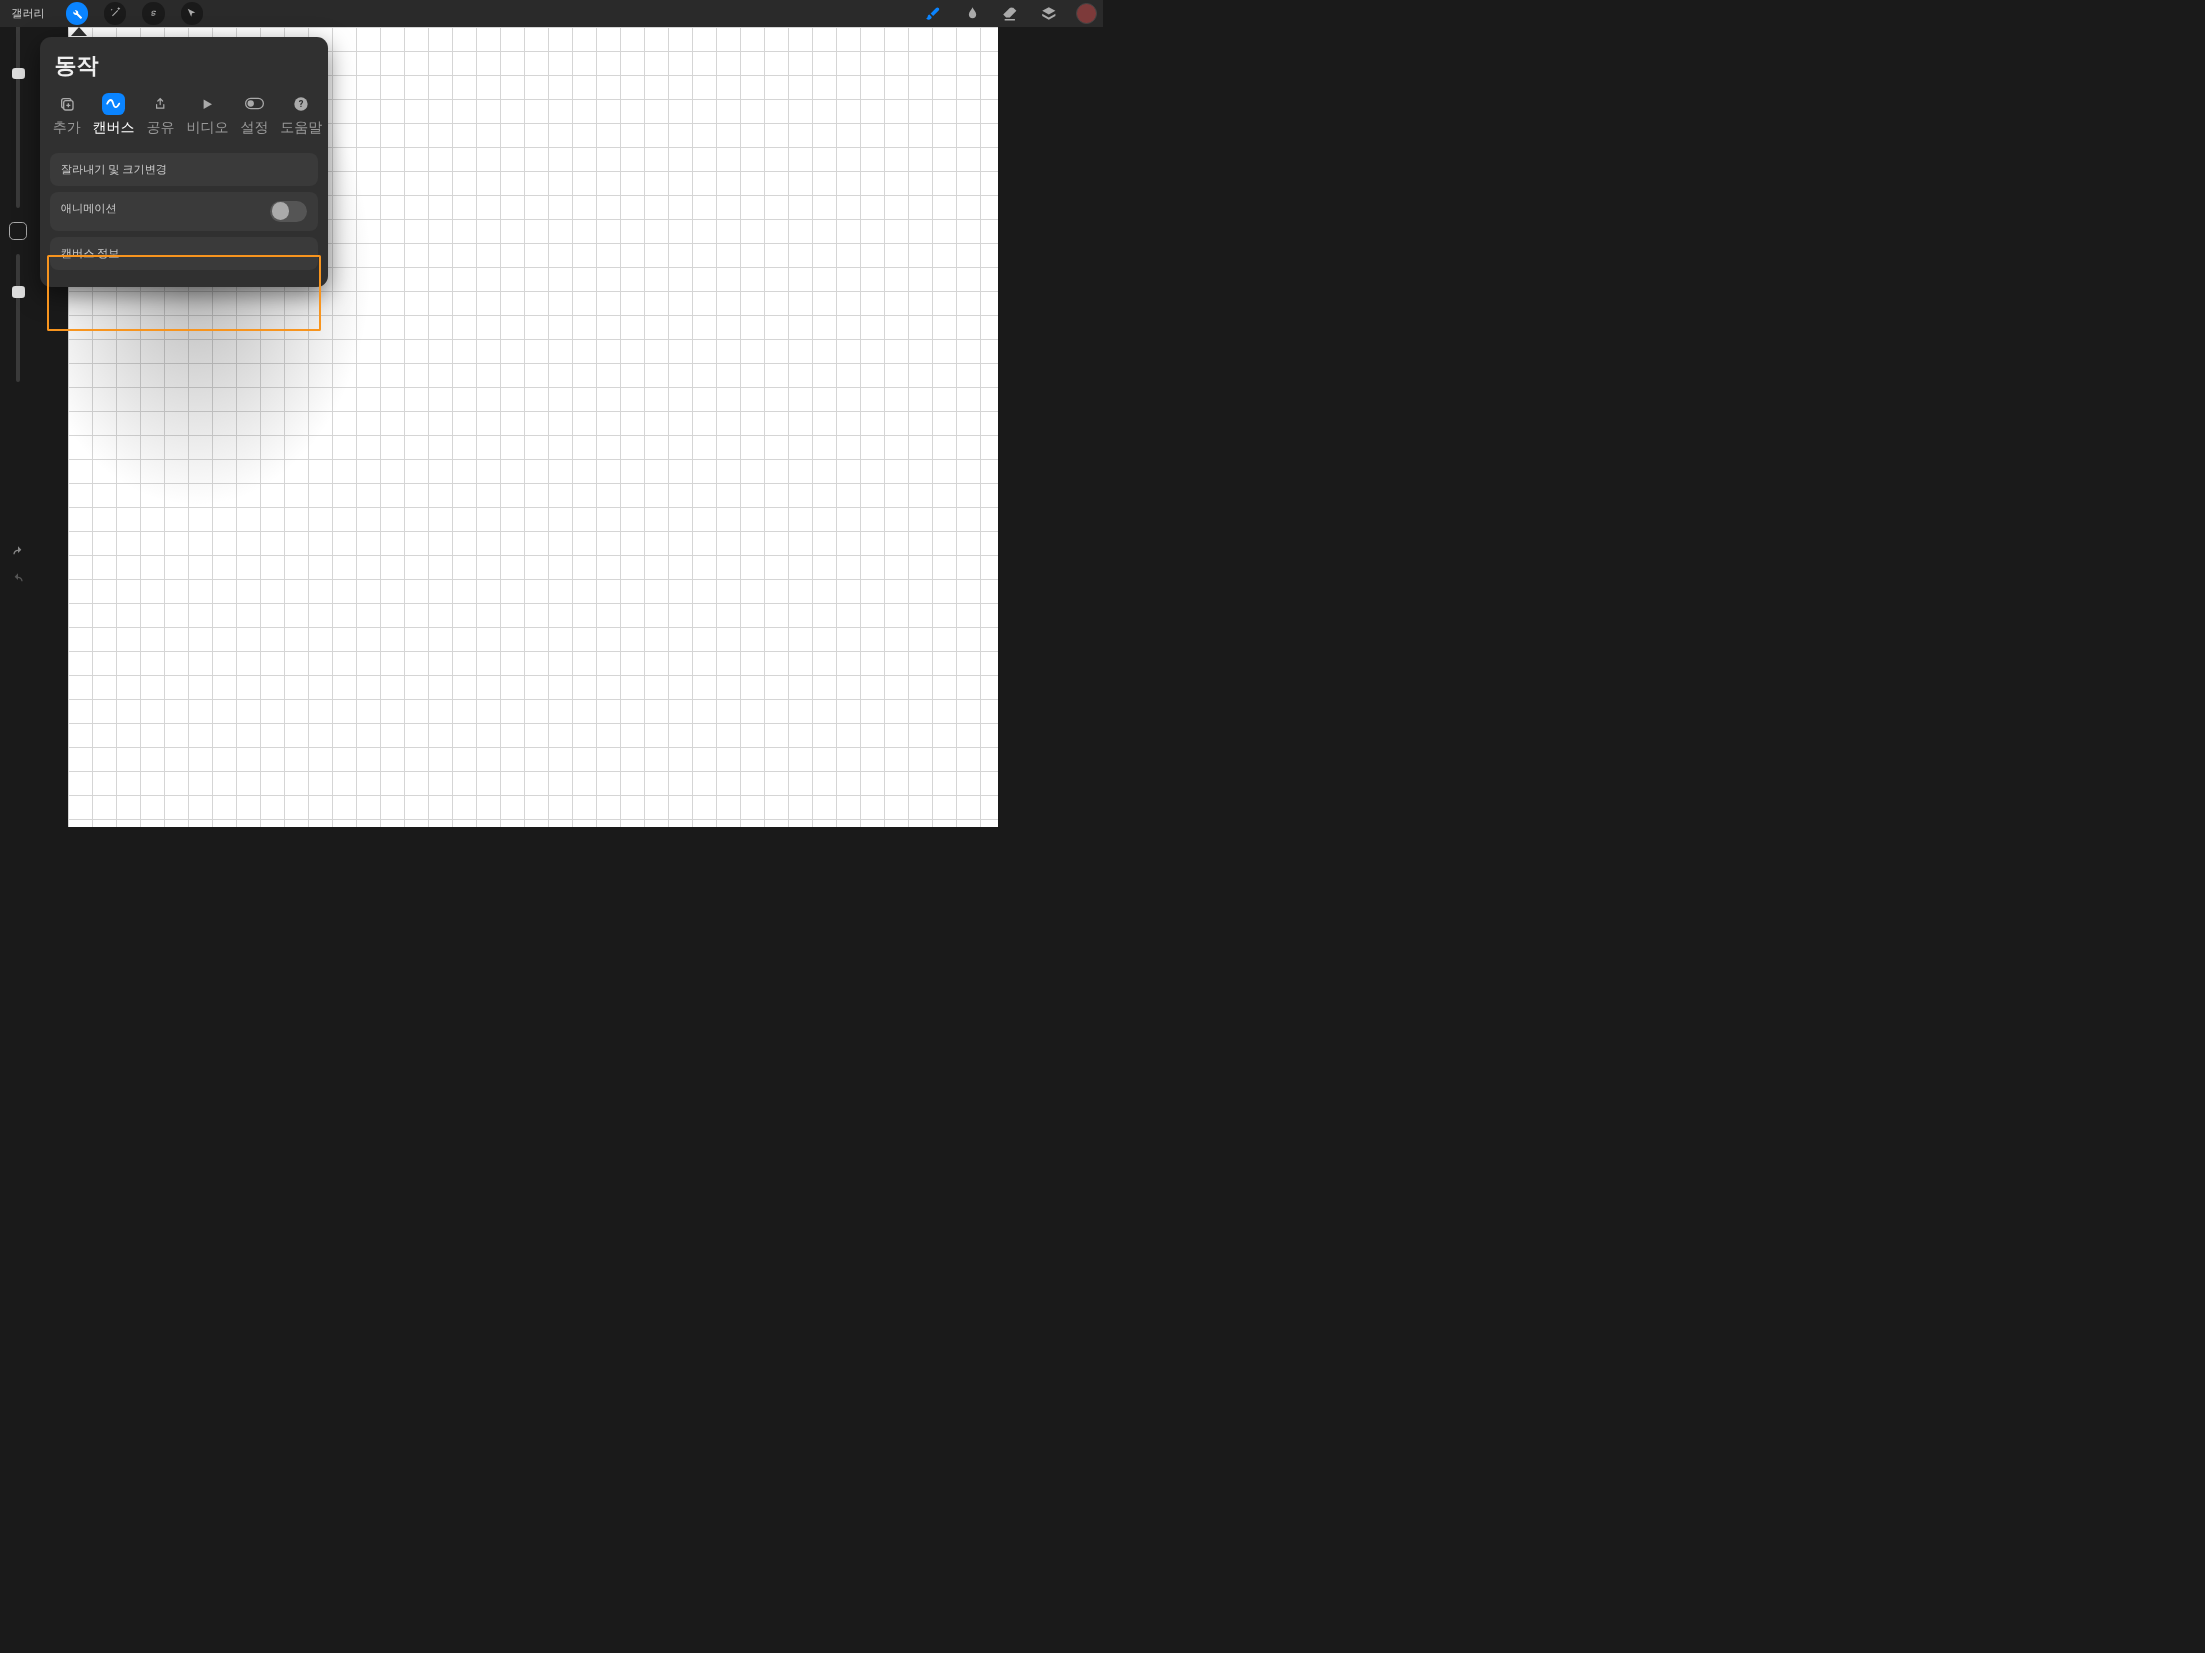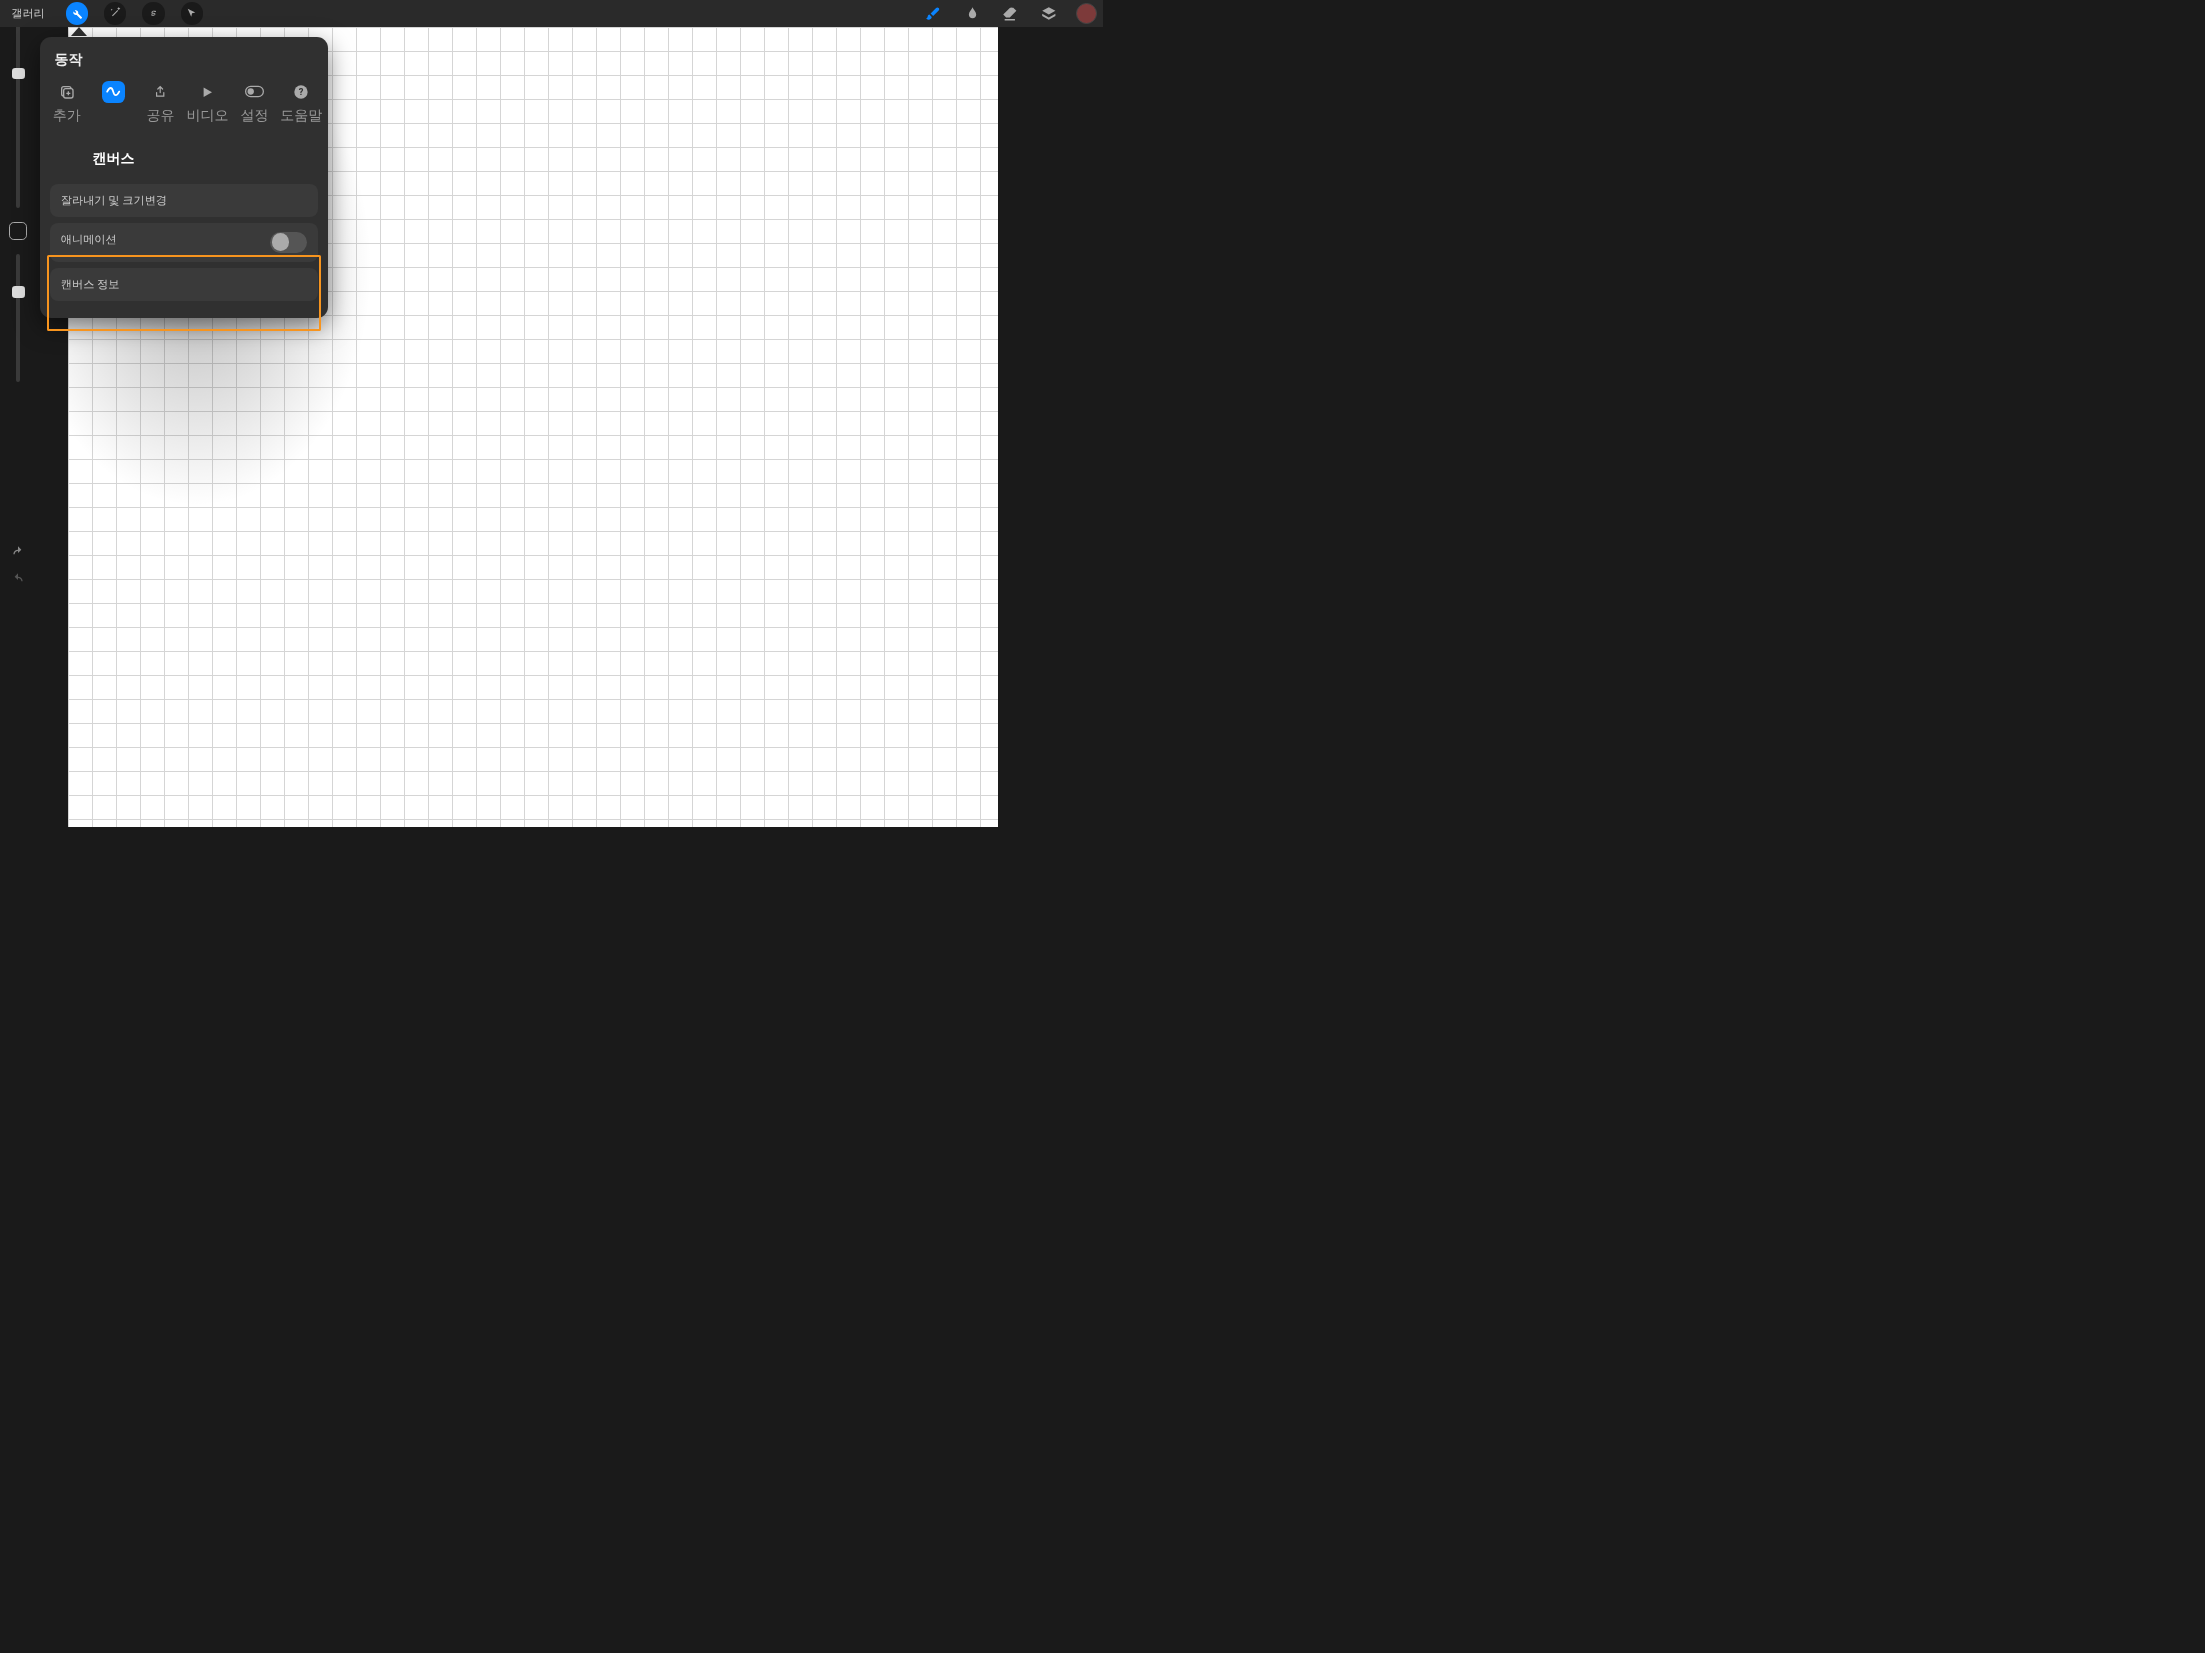--- a/index.html
+++ b/index.html
@@ -150,21 +150,21 @@
     top: 37px; left: 40px;
     width: 288px;
     background: #303030;
     border-radius: 11.2px;
     padding: 11.2px 0 11.2px 0;
     box-shadow: 0 8px 24px rgba(0,0,0,0.5);
     z-index: 20;
   }
   .panel-title {
     color: #eee;
-    font-size: 14px;
+    font-size: 22px;
     font-weight: 600;
     padding: 3.2px 13px 11.2px 14.4px;
   }
   .tab-row {
     display: flex;
     justify-content: space-around;
     padding: 0 3.2px 9.6px 3.2px;
   }
   .tab {
     display: flex;
@@ -179,21 +179,21 @@
     border-radius: 6.4px;
     display: flex;
     align-items: center;
     justify-content: center;
   }
   .tab.active .tab-ico { background: #0a84ff; }
   .tab-label {
     font-size: 14px;
     color: #999;
   }
-  .tab.active .tab-label { color: #fff; font-weight: 700; margin-top: 43px; }
+  .tab.active .tab-label { color: #fff; font-weight: 400; }
 
   .group {
     margin: 6.4px 9.6px;
   }
   .row {
     display: flex;
     align-items: flex-start;
     justify-content: space-between;
     background: #3a3a3a;
     padding: 8.8px 11.2px;

